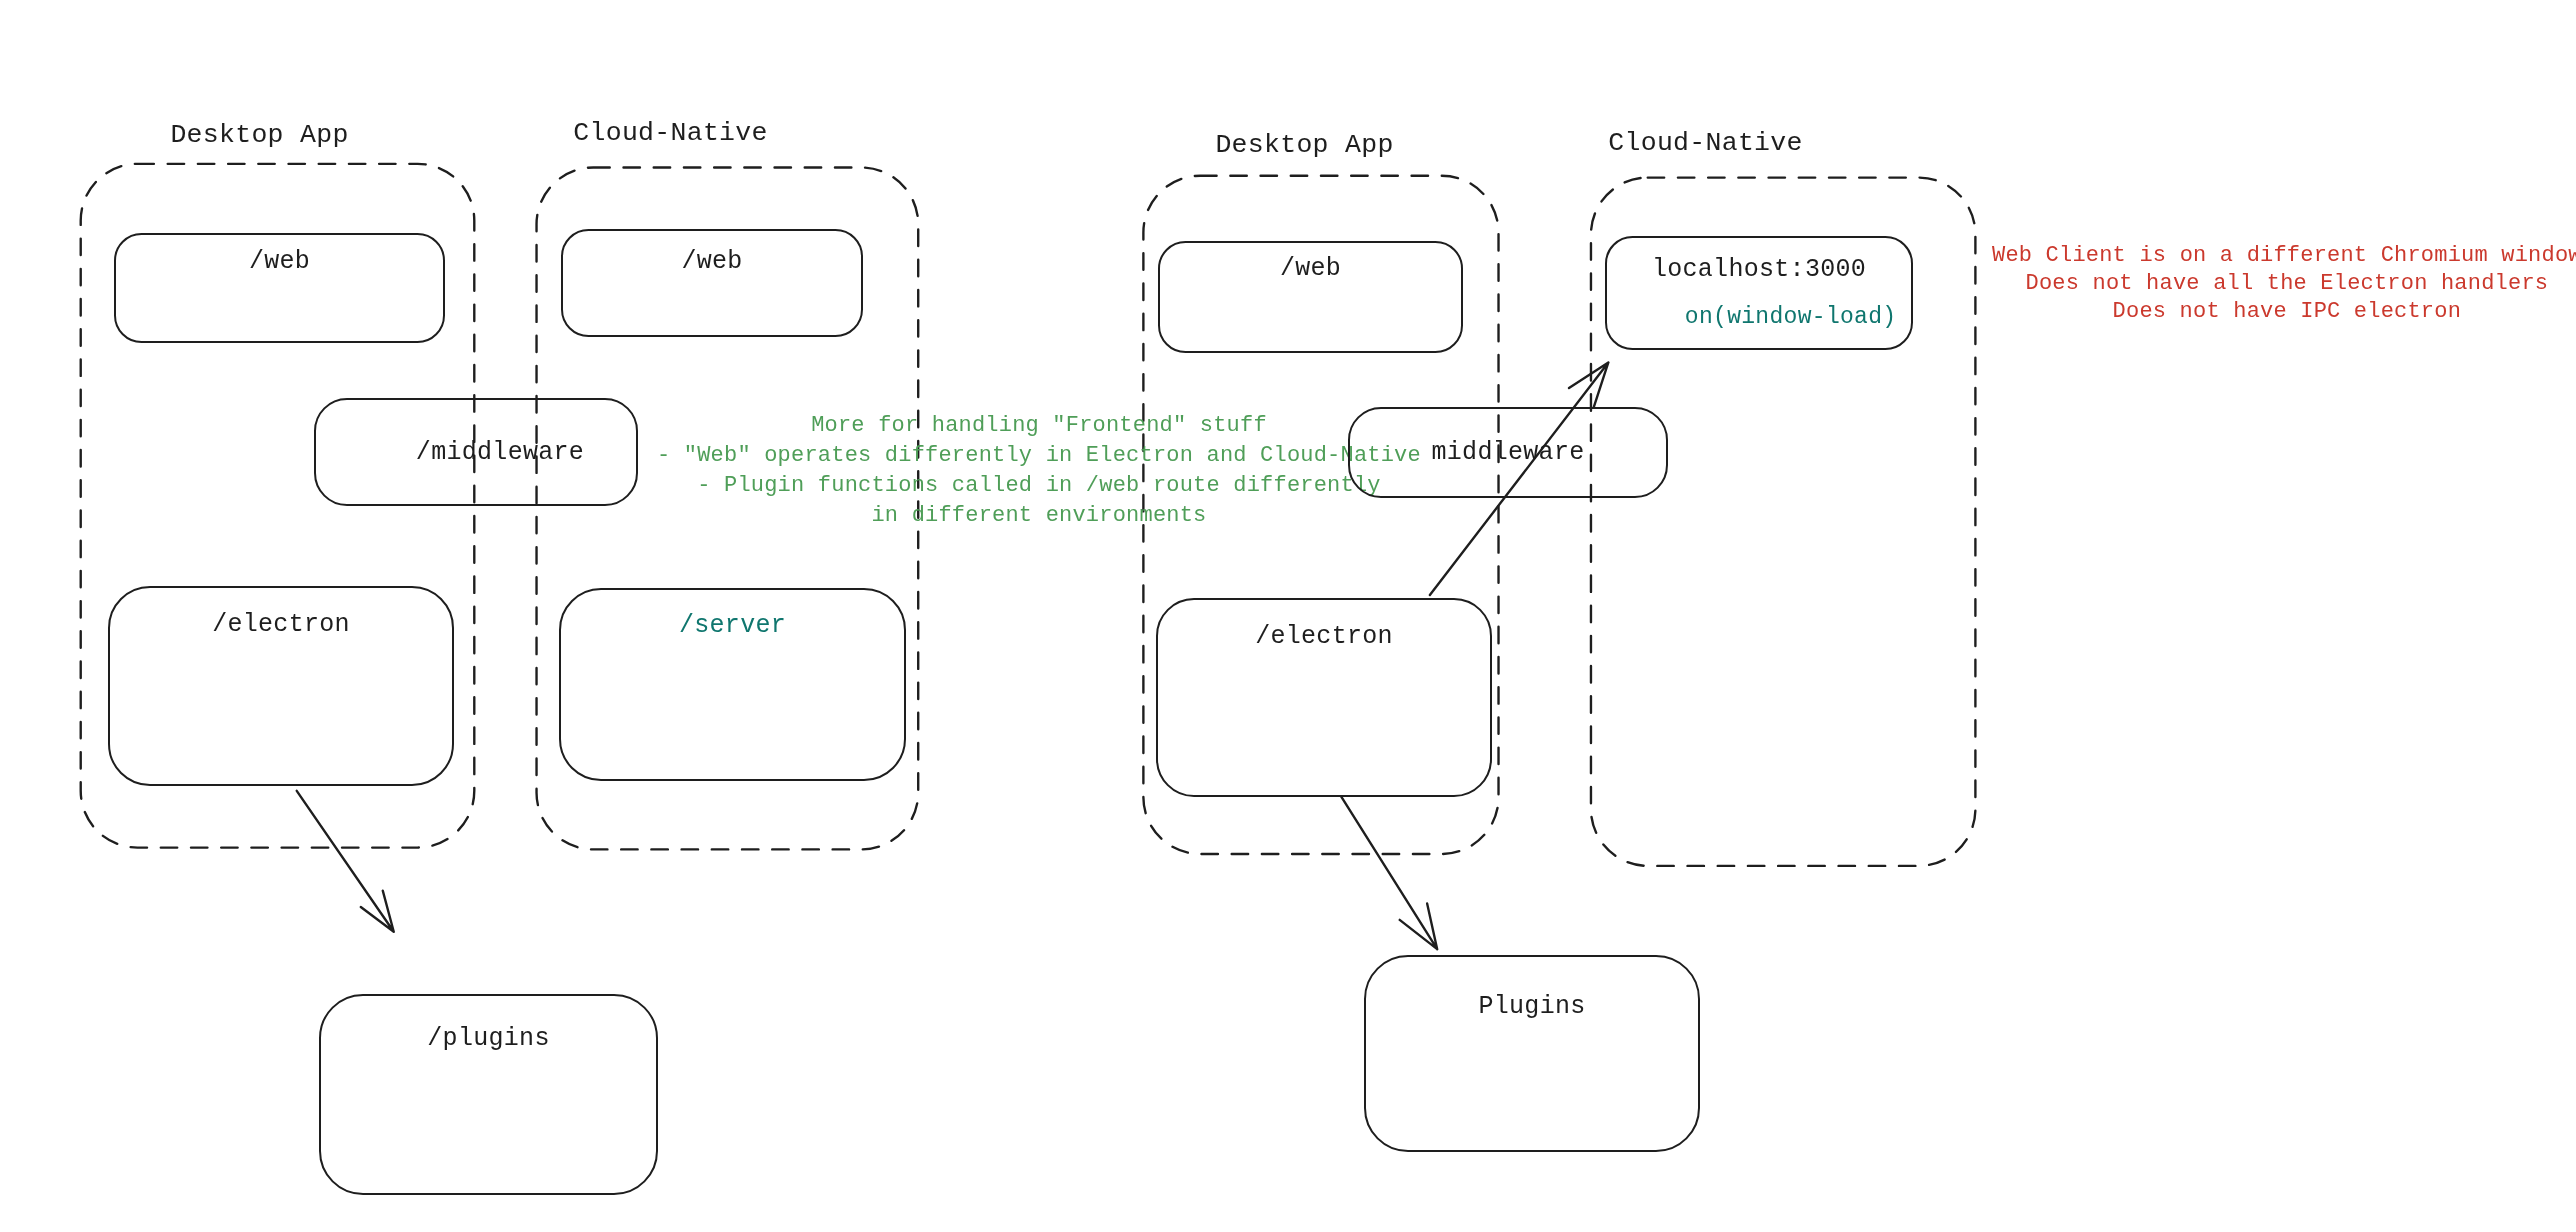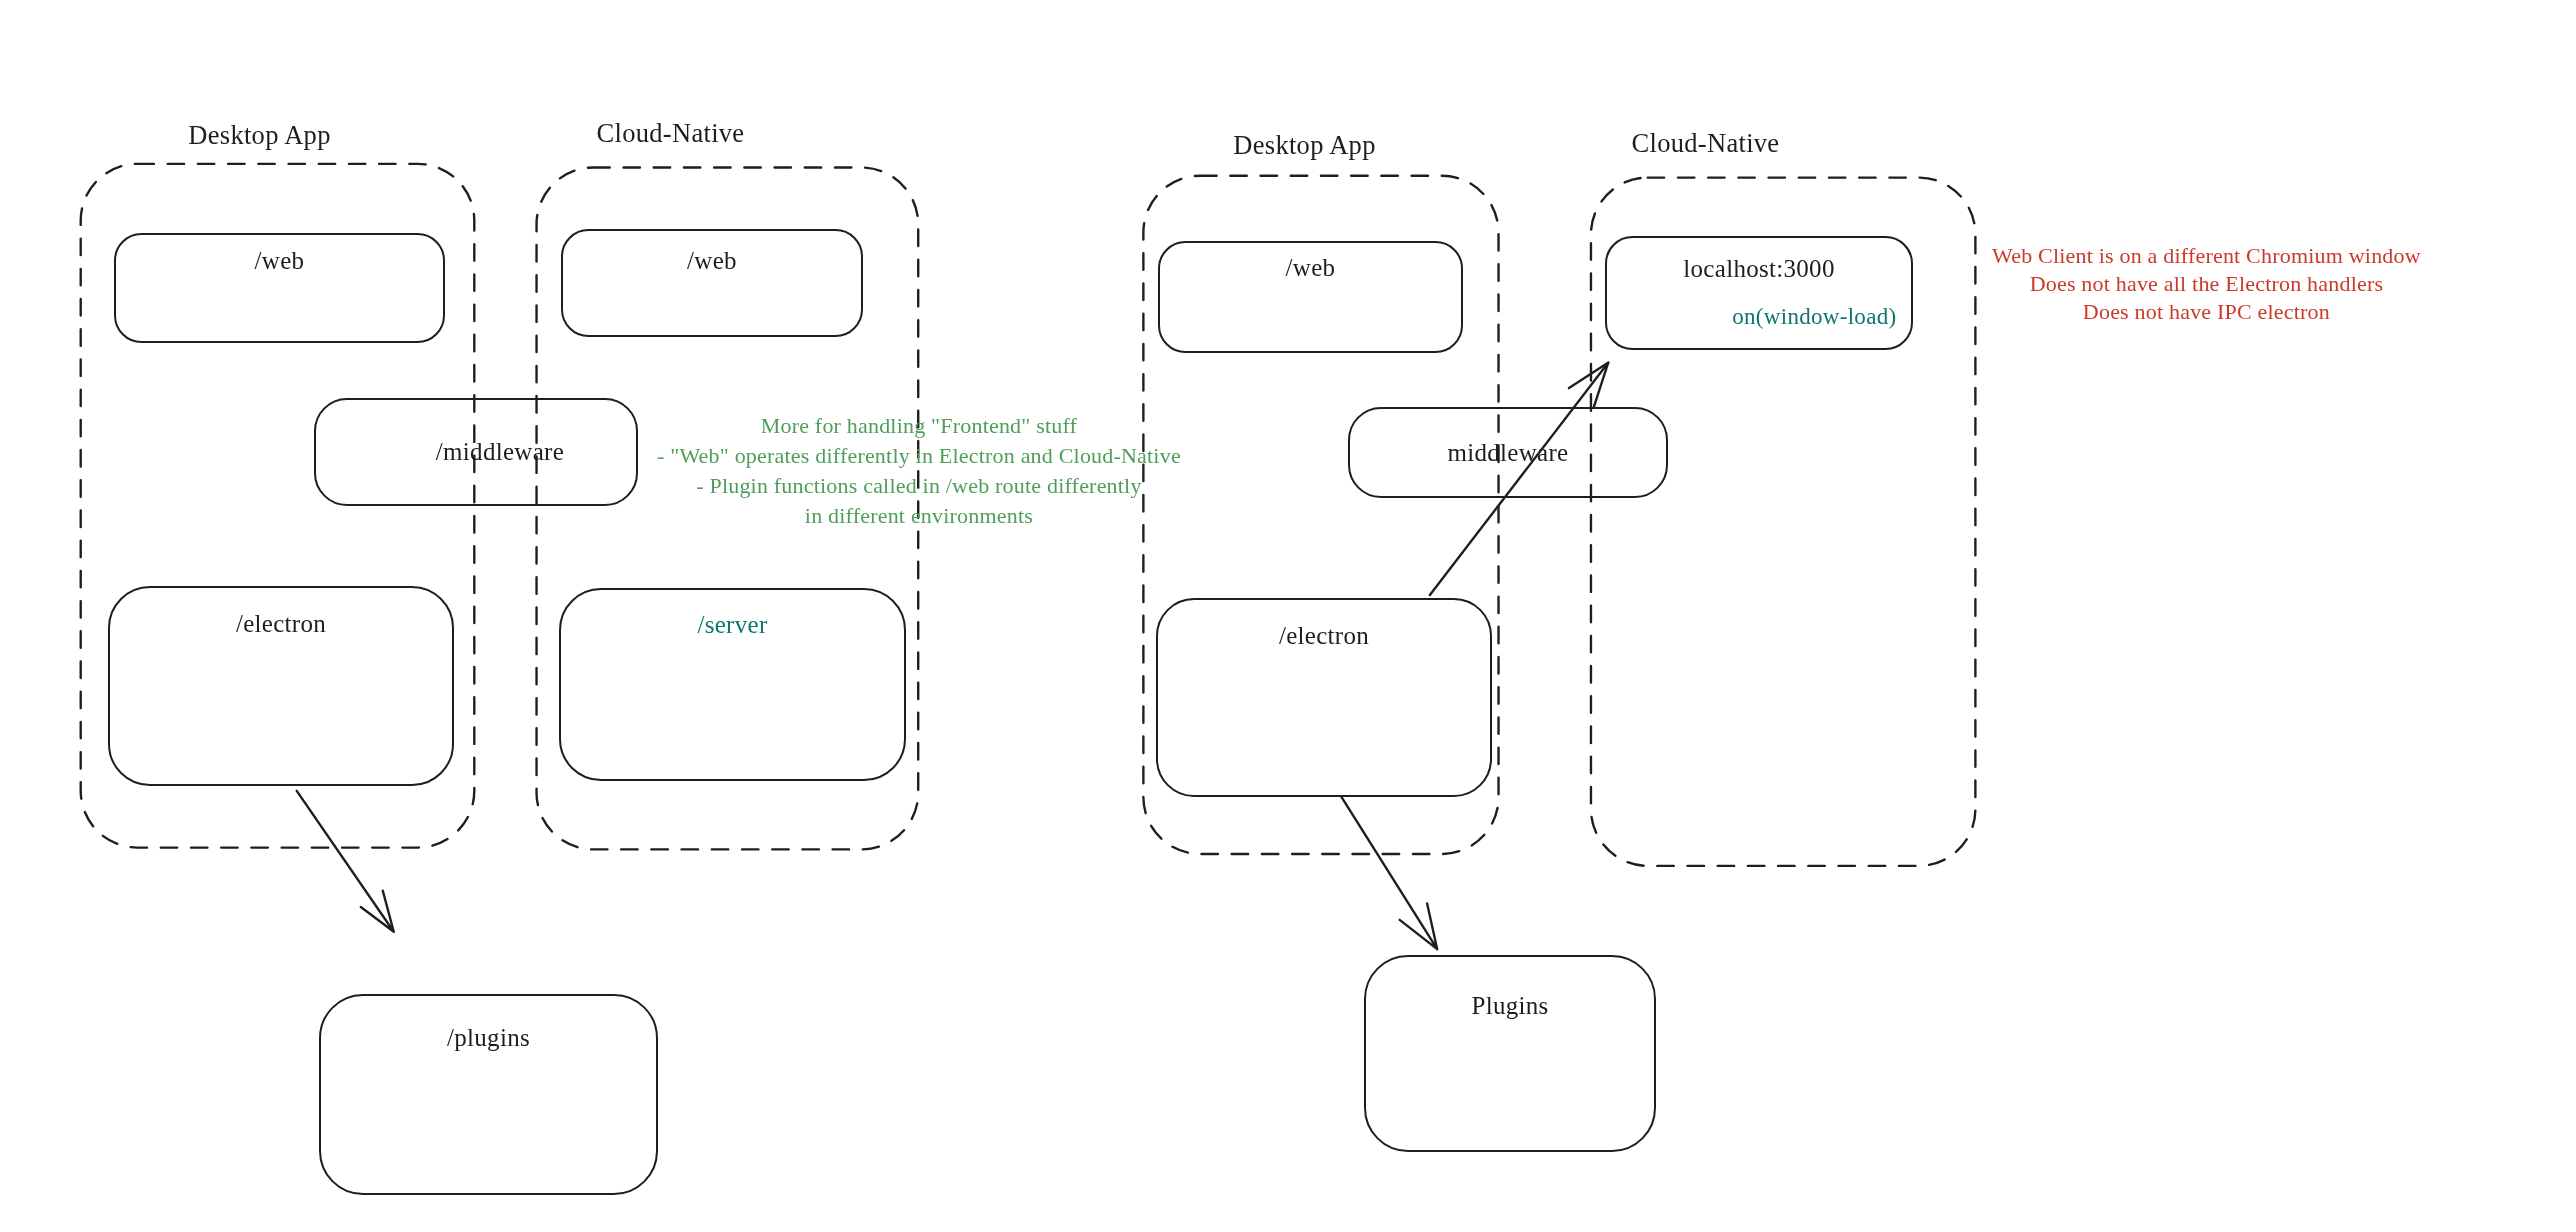--- a/index.html
+++ b/index.html
@@ -1,20 +1,20 @@
 <!DOCTYPE html>
 <html style="font-size:14.6px"><head>
 <meta charset="utf-8">
 <style>
   html,body{margin:0;padding:0;background:#ffffff;}
   .canvas{
     position:relative;
     width:2576px;height:1232px;
     background:#ffffff;
-    font-family:Liberation Serif, serif;
+    font-family:Liberation Mono, monospace;
     color:#1e1e1e;
     overflow:hidden;
   }
   .strokes{position:absolute;left:0;top:0;width:2576px;height:1232px;}
   .glabel{
     position:absolute;
     text-align:center;
     font-size:26.5px;
     letter-spacing:0.3px;
     color:#1e1e1e;
@@ -114,21 +114,21 @@
   </div>
 
   <div class="node node-center" style="left:1348px;top:407px;width:320px;height:91px;border-radius:33px;">
     <div class="node-label">middleware</div>
   </div>
 
   <div class="node" style="left:1156px;top:598px;width:336px;height:199px;border-radius:38px;">
     <div class="node-label" style="top:22px;">/electron</div>
   </div>
 
-  <div class="node" style="left:1364px;top:955px;width:292px;height:197px;border-radius:44px;">
+  <div class="node" style="left:1364px;top:955px;width:336px;height:197px;border-radius:44px;">
     <div class="node-label" style="top:35px;">Plugins</div>
   </div>
 
   <div class="note note-red" style="left:1992px;top:242px;">
     <div class="note-line">Web Client is on a different Chromium window</div>
     <div class="note-line">Does not have all the Electron handlers</div>
     <div class="note-line">Does not have IPC electron</div>
   </div>
 
 </div>

